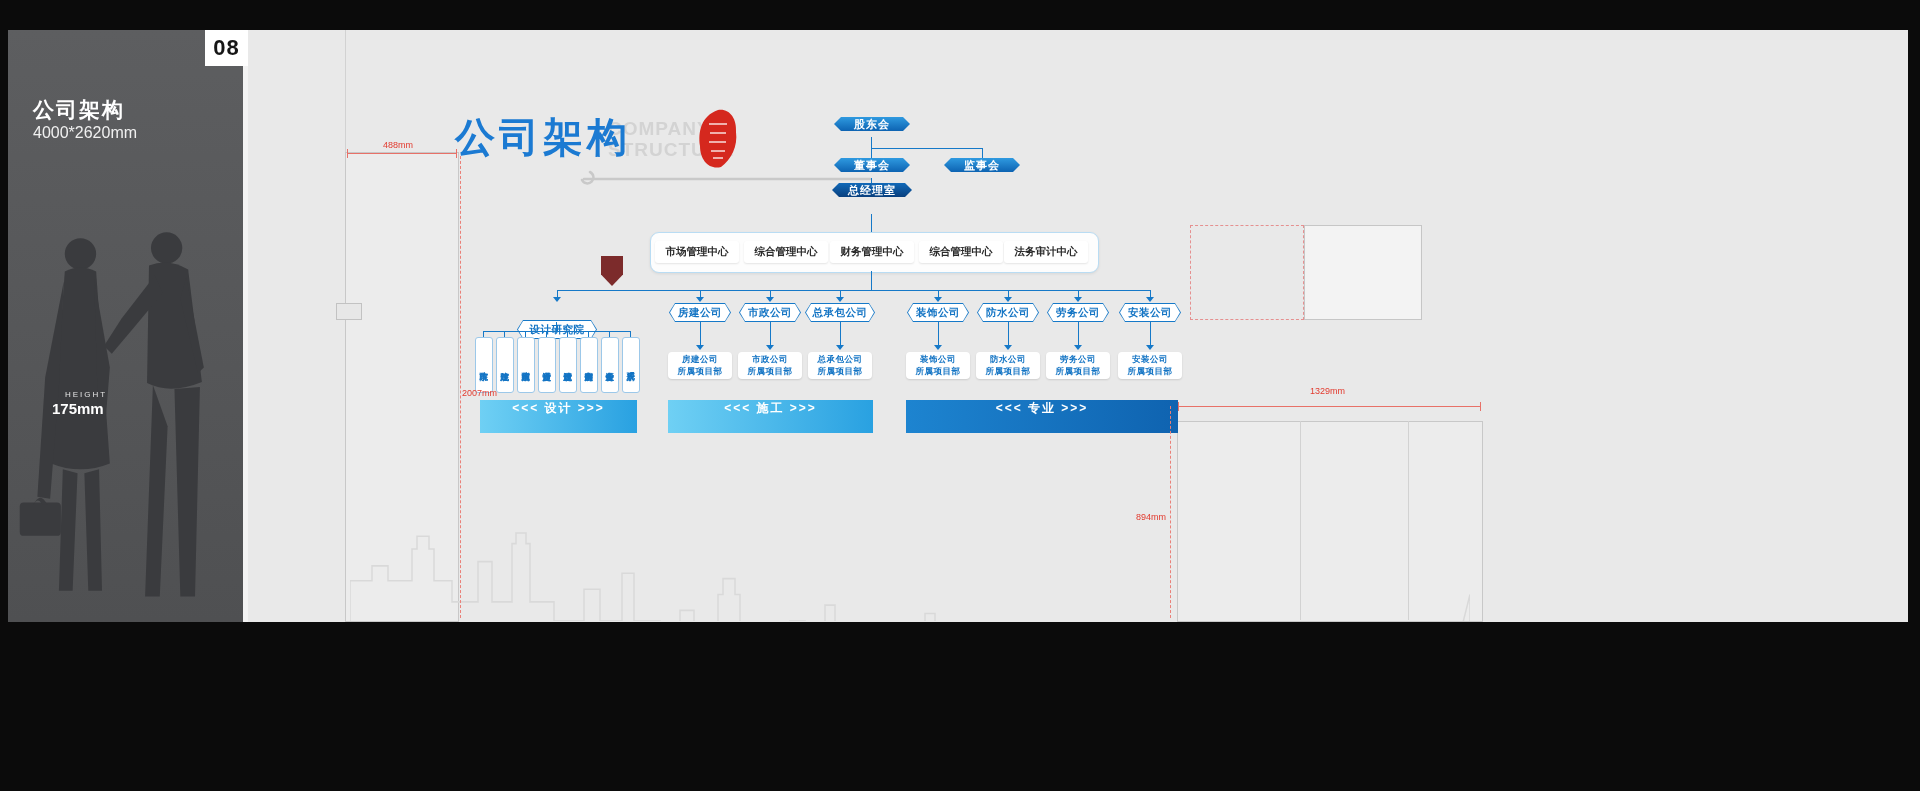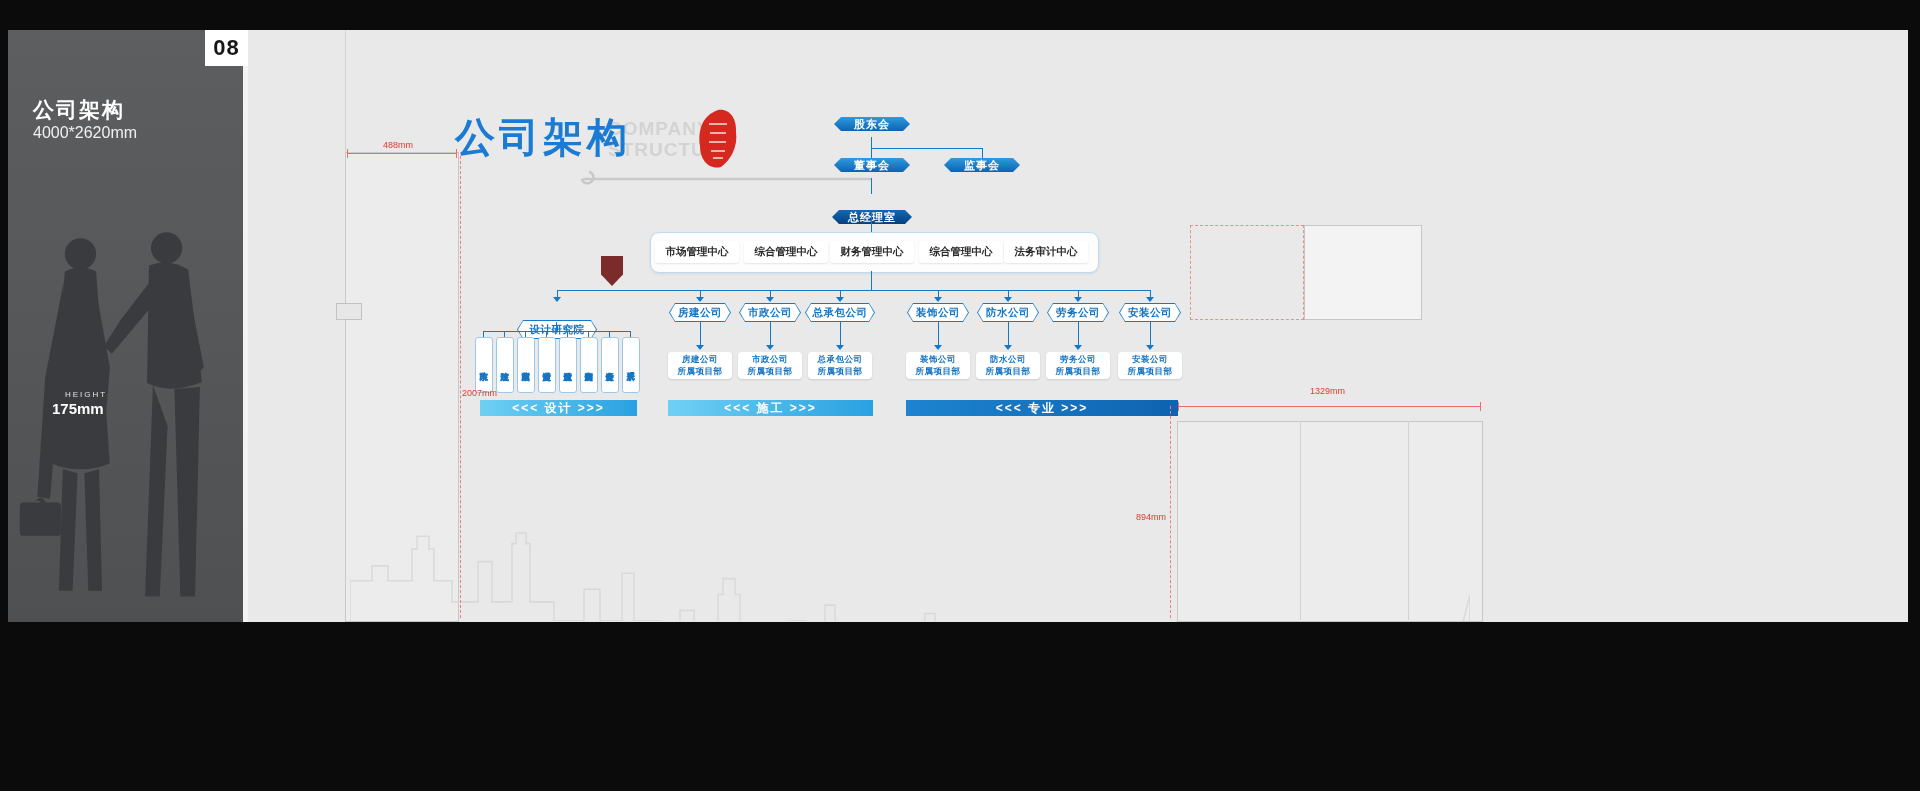--- a/index.html
+++ b/index.html
@@ -55,21 +55,21 @@
     box-shadow:0 1px 2px rgba(0,0,0,.12);color:#1374c4;font-size:8.5px;font-weight:bold;
     display:flex;flex-direction:column;align-items:center;justify-content:center;line-height:1.3;letter-spacing:0.5px;}
 
   
   .vline{position:absolute;width:1px;background:#1679c8;}
   .hline{position:absolute;height:1px;background:#1679c8;}
   .arr{position:absolute;width:0;height:0;border-left:4px solid transparent;border-right:4px solid transparent;
        border-top:5px solid #1679c8;}
 
   
-  .bar{position:absolute;top:400px;height:16px;display:flex;justify-content:center;
+  .bar{position:absolute;top:400px;height:33px;display:flex;justify-content:center;
        color:#fff;font-weight:bold;font-size:12px;letter-spacing:2px;}
   .bar-light{background:linear-gradient(90deg,#6fd0f4,#29a1e1);}
   .bar-dark{background:linear-gradient(90deg,#1d84d0,#0f63b0);}
 
   
   .red-t{position:absolute;color:#e23a2e;font-size:9px;}
   .red-h{position:absolute;height:1px;background:#e87168;}
   .red-vd{position:absolute;width:0;border-left:1px dashed #ea8078;}
   .red-tick{position:absolute;width:1px;background:#e87168;}
 
@@ -150,21 +150,21 @@
   <div class="hline" style="left:871px;top:148px;width:112px;"></div>
   <div class="vline" style="left:871px;top:148px;height:10px;"></div>
   <div class="vline" style="left:982px;top:148px;height:10px;"></div>
   <div class="box-blue" style="left:834px;top:158px;width:76px;">
     <span>董事会</span>
   </div>
   <div class="box-blue" style="left:944px;top:158px;width:76px;">
     <span>监事会</span>
   </div>
   <div class="vline" style="left:871px;top:178px;height:16px;"></div>
-  <div class="box-blue box-dark" style="left:832px;top:210px;width:80px;justify-content:center;">
+  <div class="box-blue box-dark" style="left:832px;top:183px;width:80px;justify-content:center;">
     <span>总经理室</span>
   </div>
   <div class="vline" style="left:871px;top:214px;height:19px;"></div>
 
   <div class="centers-wrap"></div>
   <div class="cbox" style="left:655px;">
       <span>市场管理中心</span>
     </div>
   <div class="cbox" style="left:744px;">
       <span>综合管理中心</span>

